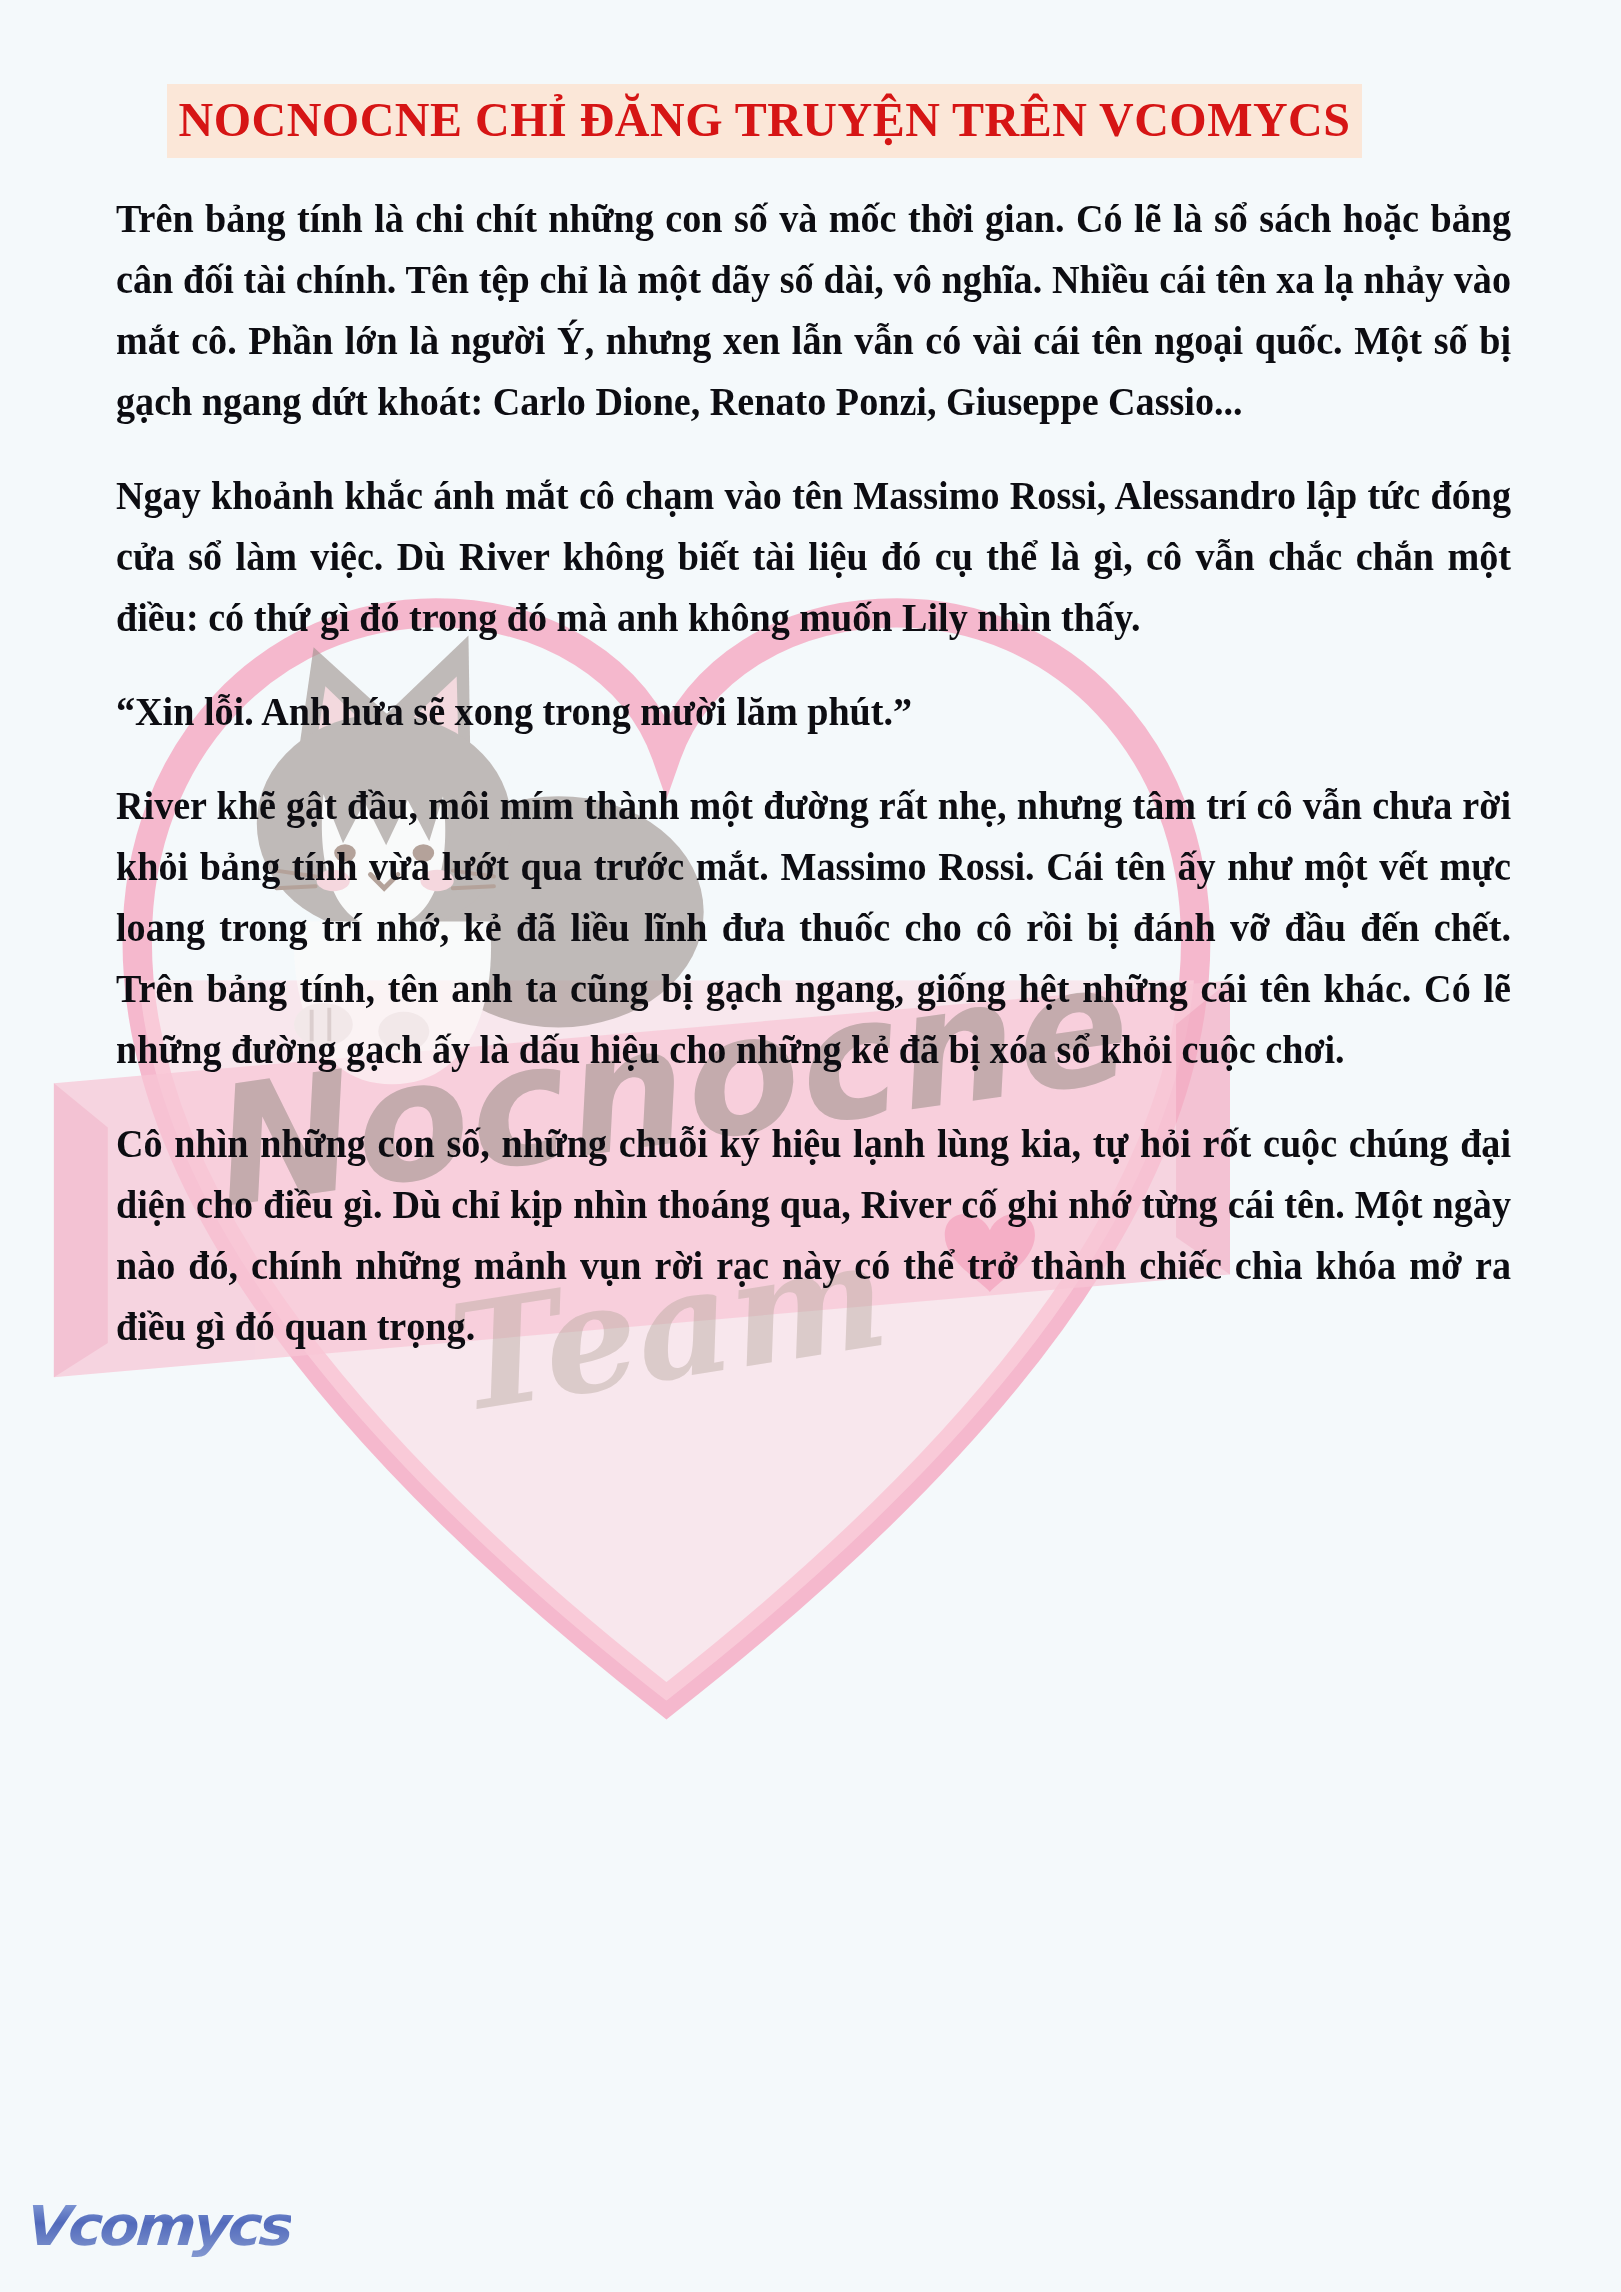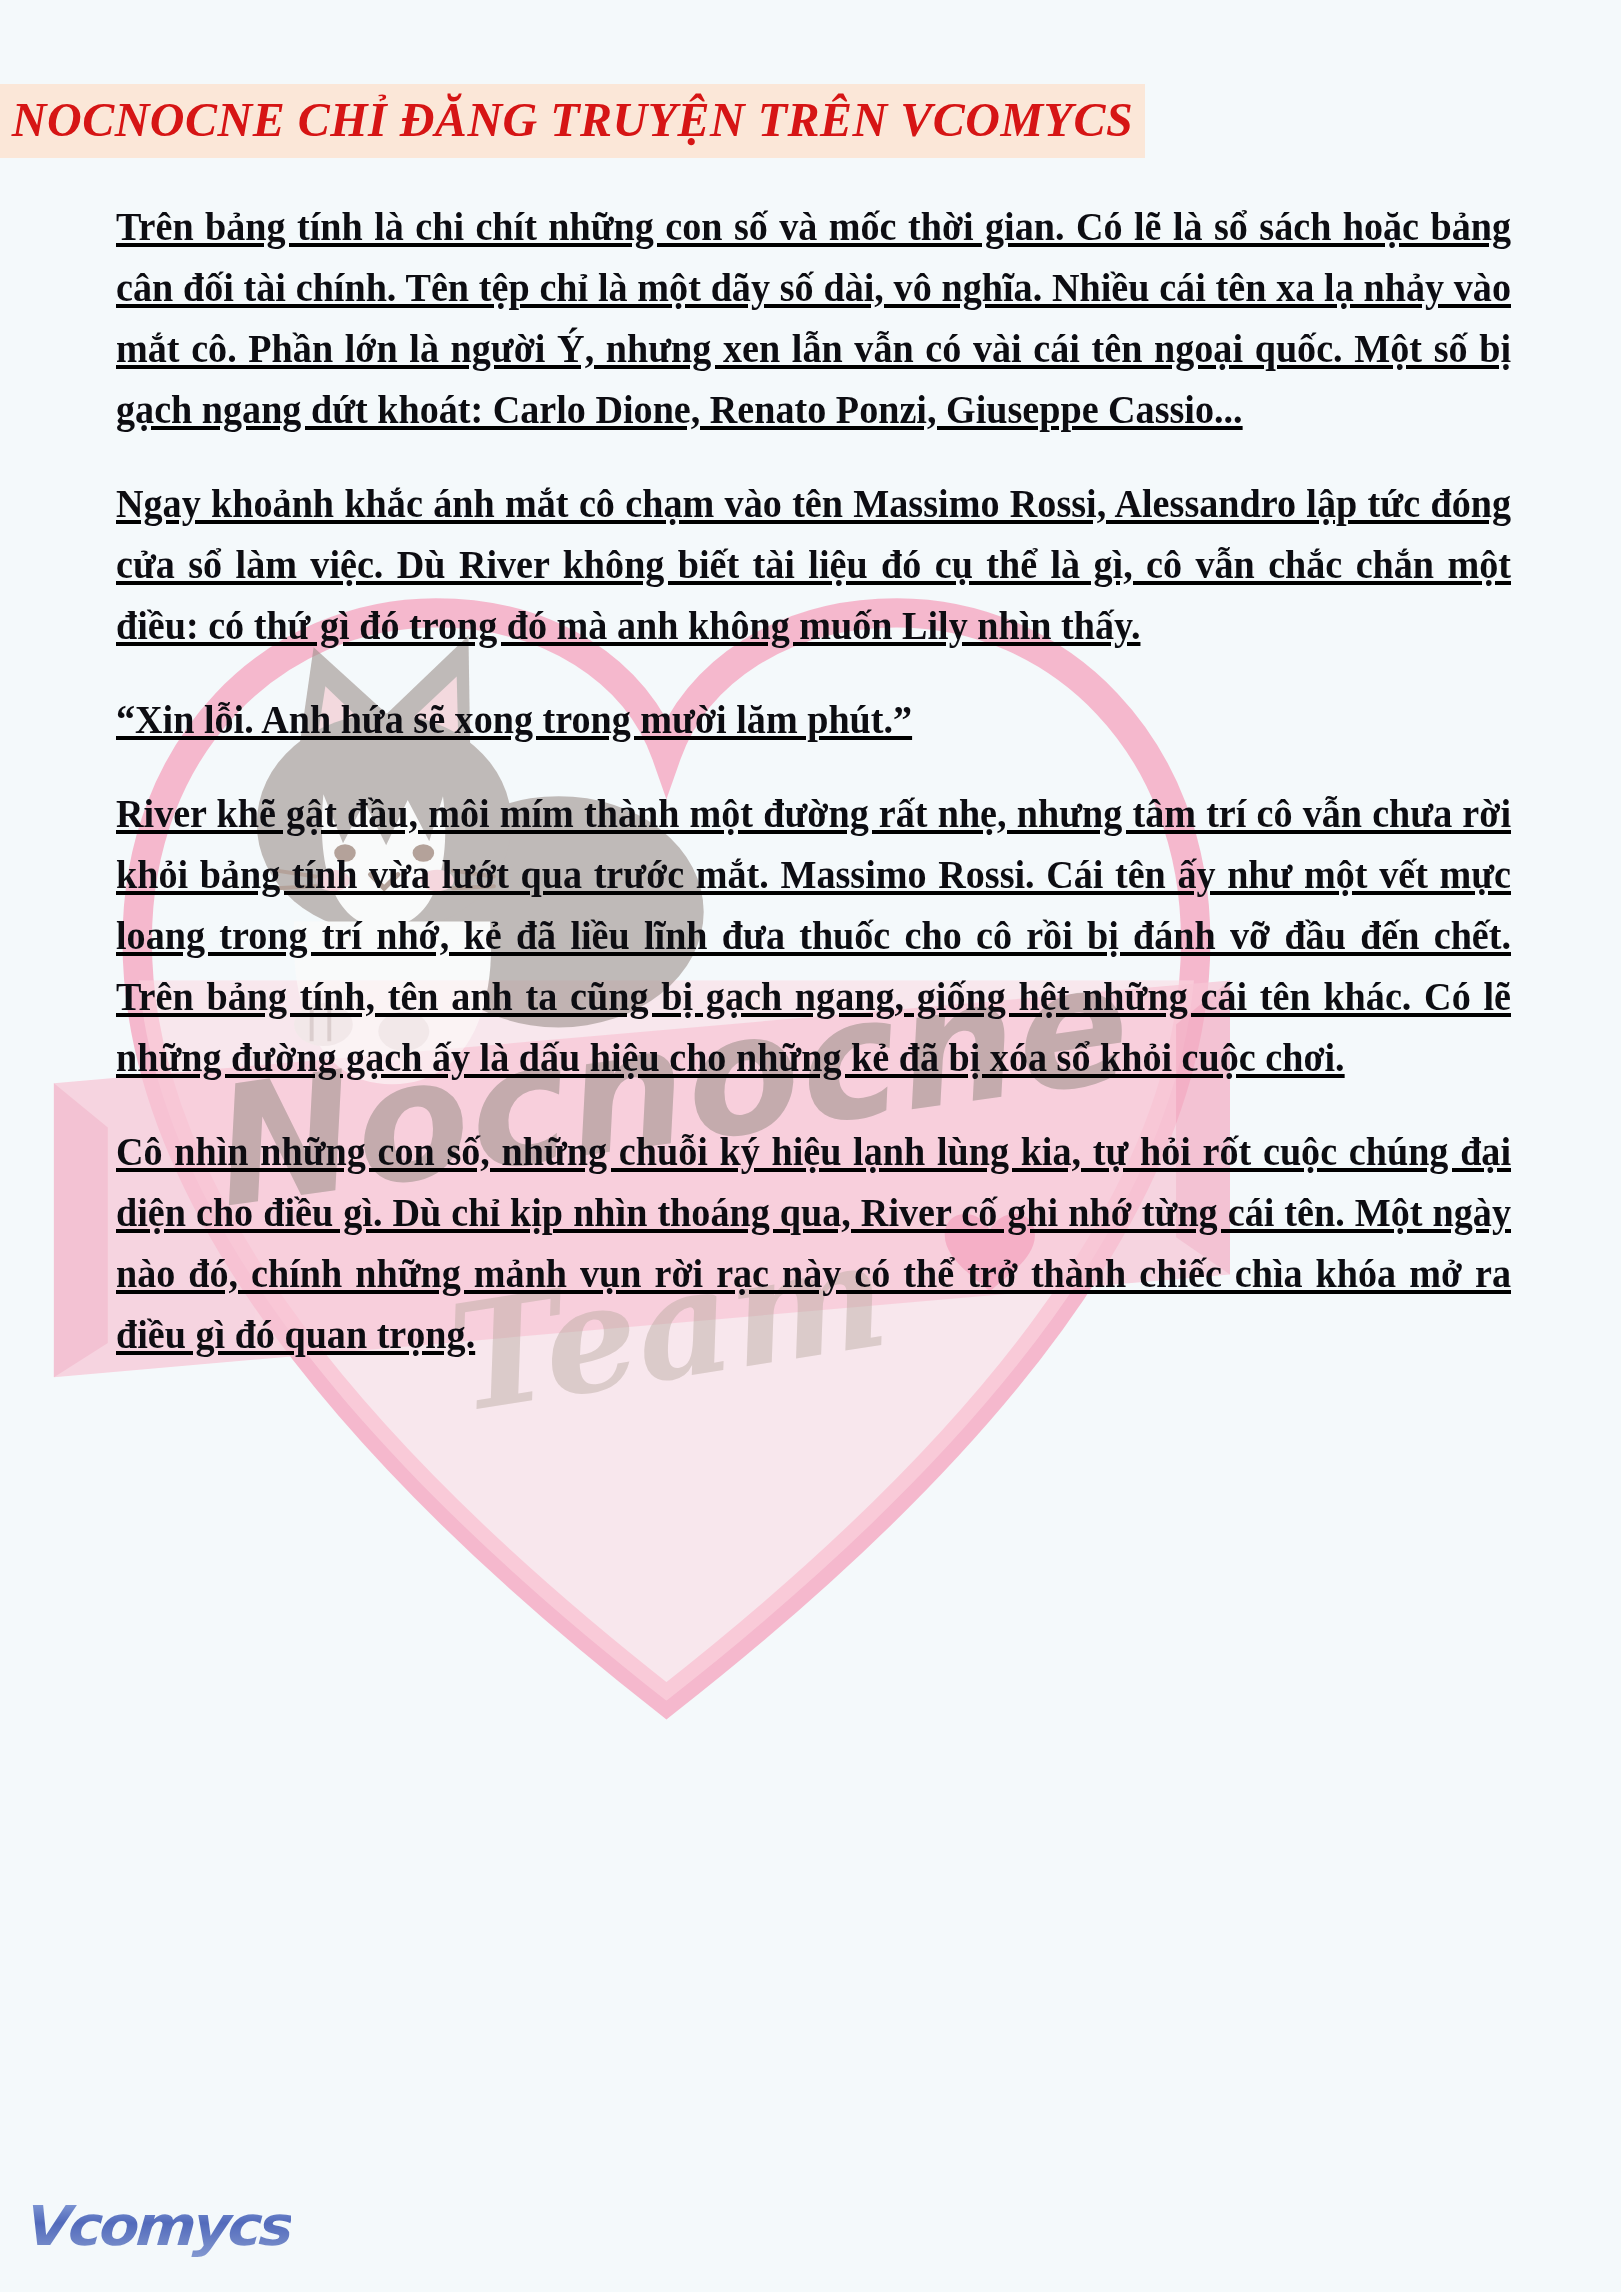--- a/index.html
+++ b/index.html
@@ -31,42 +31,40 @@
     position: absolute;
     left: 0; top: 0;
     width: 1621px;
     z-index: 3;
   }
 
   .title-wrap {
     position: absolute;
     left: 0; top: 84px;
     width: 1529px;
-    text-align: left;
-    font-style: italic;
+    text-align: center;
   }
   .title {
     display: inline-block;
     background: #fbe7d8;
     color: #d61515;
     font-family: "Liberation Serif", "DejaVu Serif", serif;
     font-weight: bold;
     font-size: 48px;
     letter-spacing: 0.5px;
     line-height: 1.42;
     padding: 2px 11.8px 3.9px 11.8px;
     white-space: nowrap;
   }
 
   .body-col {
     position: absolute;
     left: 116px;
-    top: 196px;
+    top: 188px;
     width: 1396px;
-    text-decoration: underline;
   }
   p.para {
     margin: 0 0 33px 0;
     color: #0d0d12;
     font-family: "Liberation Serif", "DejaVu Serif", serif;
     font-size: 41px;
     line-height: 61px;
     text-align: justify;
     text-justify: inter-word;
     font-weight: 600;

